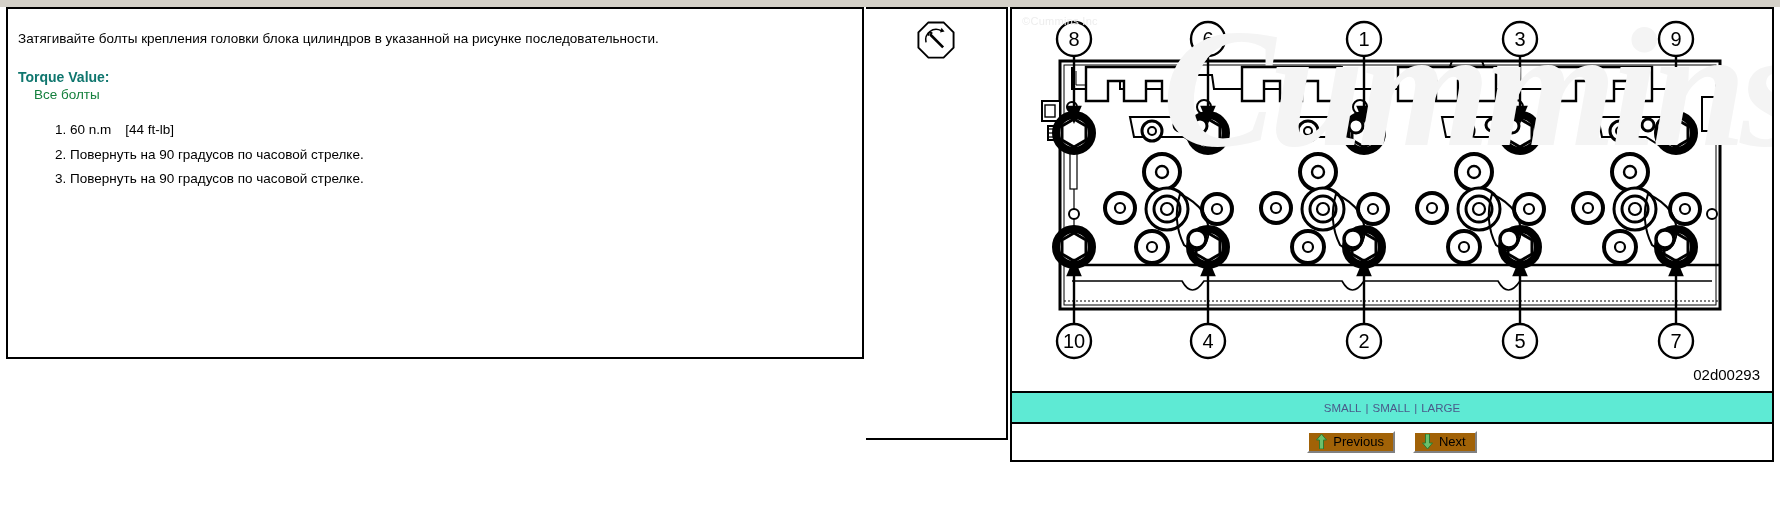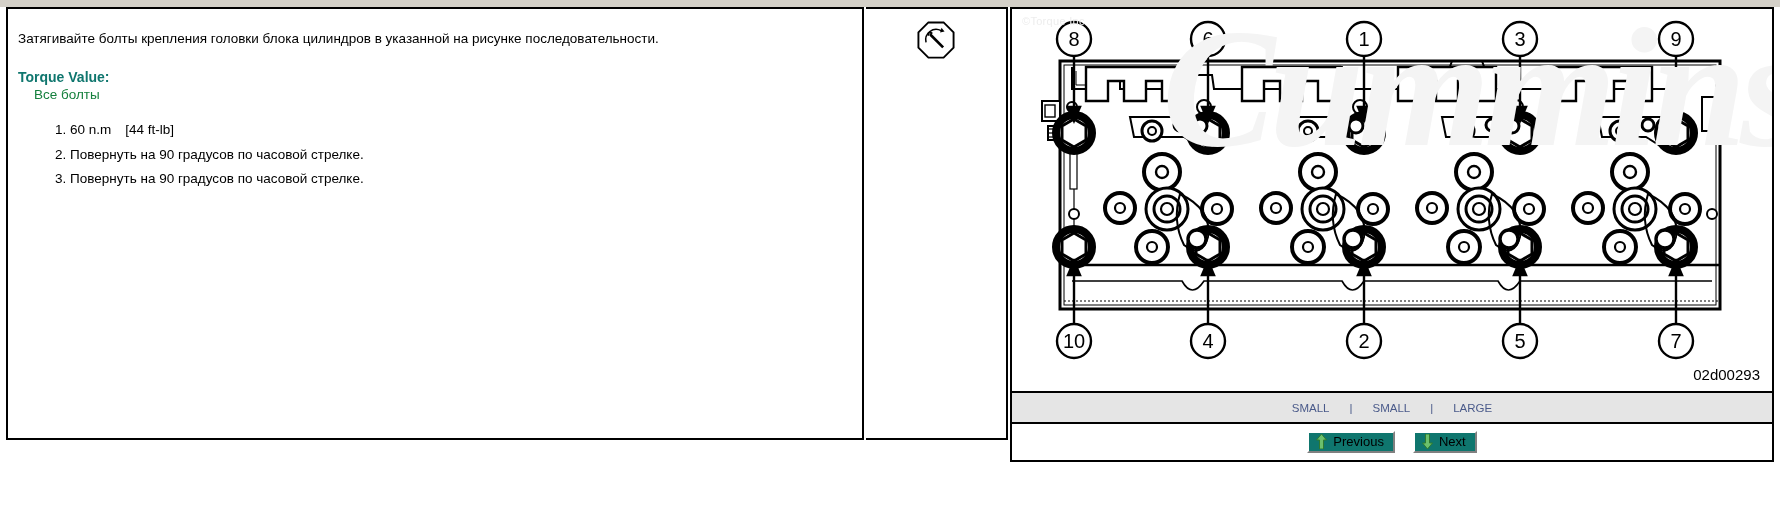--- a/index.html
+++ b/index.html
@@ -21,21 +21,21 @@
     position: absolute;
     left: 0; top: 0;
     width: 1780px; height: 7px;
     background: #d4d0c8;
   }
 
   
   .text-panel {
     position: absolute;
     left: 6px; top: 7px;
-    width: 858px; height: 433px;
+    width: 858px; height: 352px;
     border: 2px solid #000000;
     border-top-width: 2px;
     box-sizing: border-box;
     background: #ffffff;
   }
   .intro-line {
     position: absolute;
     left: 10px; top: 22px;
     font-size: 13.5px;
     color: #000;
@@ -127,27 +127,26 @@
     font-family: "Liberation Sans", sans-serif;
     margin-top: 20px;
   }
   .size-links {
     position: absolute;
     left: 1010px; top: 393px;
     width: 764px; height: 29px;
     border-left: 2px solid #000;
     border-right: 2px solid #000;
     box-sizing: border-box;
-    background: #e5e5e5;
+    background: #5eead4;
     display: flex;
     align-items: center;
     justify-content: center;
     font-size: 11.5px;
     color: #4a5a8a;
-    gap: 16px;
   }
   .size-links a {
     color: #4a5a8a;
     text-decoration: none;
     padding: 0 1px;
   }
   .size-sep { color: #4a5a8a; padding: 0 3px; }
 
   .nav-panel {
     position: absolute;
@@ -159,21 +158,21 @@
     background: #ffffff;
     display: flex;
     align-items: center;
     justify-content: center;
     gap: 18px;
   }
   .nav-btn {
     display: inline-flex;
     align-items: center;
     gap: 6px;
-    background: #0f766e;
+    background: #a16207;
     border-top: 2px solid #ffffff;
     border-left: 2px solid #ffffff;
     border-right: 2px solid #808080;
     border-bottom: 2px solid #808080;
     padding: 1px 9px 2px 7px;
     font-size: 13px;
     color: #000;
     cursor: default;
     font-family: "Liberation Sans", sans-serif;
   }
@@ -220,21 +219,21 @@
 
       <path d="M9.5,22.5 A11,11 0 0 1 25.5,10.2" fill="none" stroke="#000000" stroke-width="1.6"></path>
       <polygon points="25.8,7.2 29.0,11.0 24.3,12.0" fill="#000000"></polygon>
     </svg>
   </div>
 
   <div class="graphic-panel">
     <div class="graphic-inner">
 
       <div class="watermark">Cummins</div>
-      <div class="copyright">©Torque Inc</div>
+      <div class="copyright">©Cummins Inc</div>
 
       <svg class="engine" width="760" height="382" viewBox="0 0 760 382">
 
         <rect x="48" y="52" width="660" height="248" fill="#ffffff" stroke="#000000" stroke-width="3"></rect>
         <rect x="52" y="56" width="652" height="240" fill="none" stroke="#000000" stroke-width="1"></rect>
 
         <rect x="30" y="92" width="18" height="20" fill="#ffffff" stroke="#000000" stroke-width="2"></rect>
         <rect x="33" y="96" width="10" height="12" fill="#ffffff" stroke="#000000" stroke-width="1.4"></rect>
         <rect x="36" y="117" width="13" height="14" fill="#ffffff" stroke="#000000" stroke-width="2"></rect>
         <line x1="36" y1="120" x2="49" y2="120" stroke="#000" stroke-width="1.2"></line>

